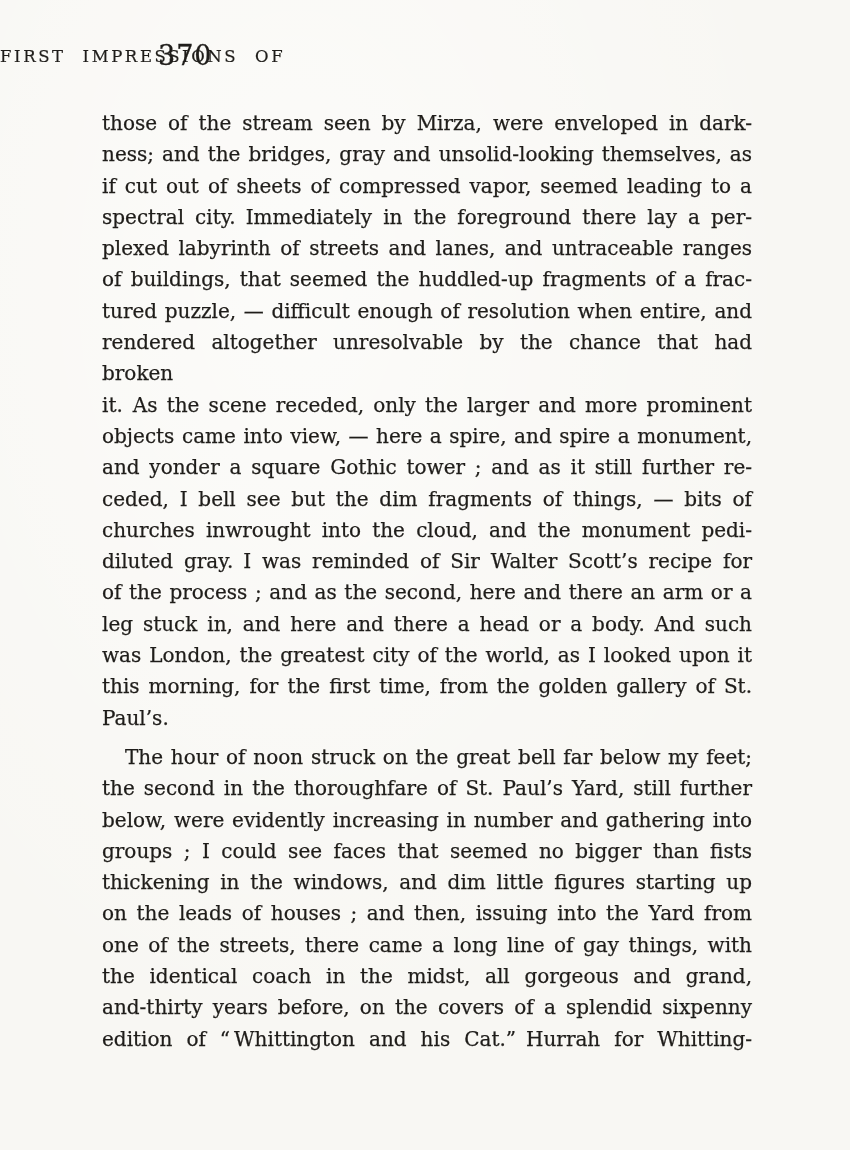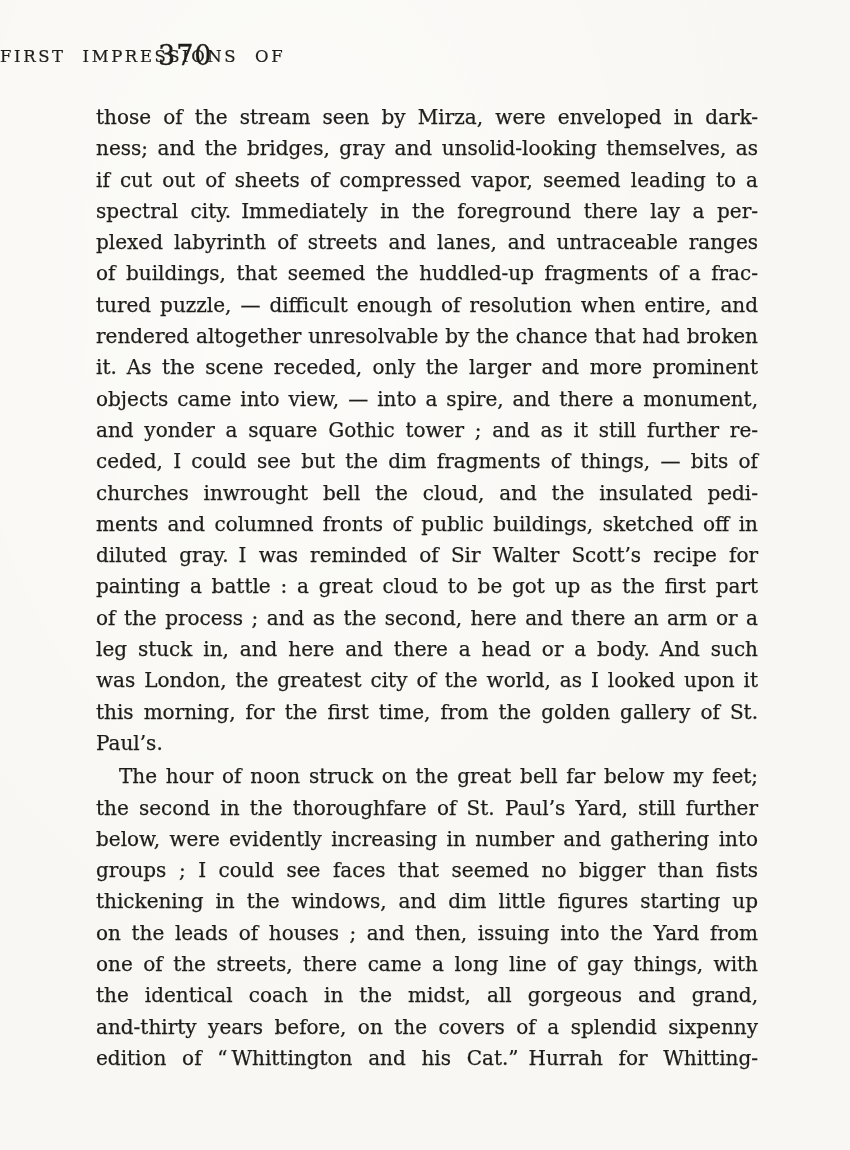--- a/index.html
+++ b/index.html
@@ -49,21 +49,21 @@
   }
   .body-text {
     position: absolute;
     left: 94px;
     top: 100px;
     width: 666px;
     font-size: 20px;
     line-height: 31.3px;
     -webkit-text-stroke: 0.25px currentColor;
   }
-  .paragraph { margin: 2px; padding: 0; }
+  .paragraph { margin: 8px; padding: 0; }
   .line {
     text-align: justify;
     text-align-last: justify;
   }
   .line.first-indent { text-indent: 23px; }
   .line.left-last { text-align-last: left; }
 </style>
 </head>
 <body>
 
@@ -76,27 +76,25 @@
       <div class="paragraph">
         <div class="line">those of the stream seen by Mirza, were enveloped in dark-</div>
         <div class="line">ness; and the bridges, gray and unsolid-looking themselves, as</div>
         <div class="line">if cut out of sheets of compressed vapor, seemed leading to a</div>
         <div class="line">spectral city. Immediately in the foreground there lay a per-</div>
         <div class="line">plexed labyrinth of streets and lanes, and untraceable ranges</div>
         <div class="line">of buildings, that seemed the huddled-up fragments of a frac-</div>
         <div class="line">tured puzzle, — difficult enough of resolution when entire, and</div>
         <div class="line">rendered altogether unresolvable by the chance that had broken</div>
         <div class="line">it. As the scene receded, only the larger and more prominent</div>
-        <div class="line">objects came into view, — into a spire, and there a monument,</div>
+        <div class="line">objects came into view, — here a spire, and spire a monument,</div>
         <div class="line">and yonder a square Gothic tower ; and as it still further re-</div>
-        <div class="line">ceded, I could see but the dim fragments of things, — bits of</div>
-        <div class="line">churches inwrought bell the cloud, and the insulated pedi-</div>
-        <div class="line">ments and columned fronts of public buildings, sketched off in</div>
+        <div class="line">ceded, I bell see but the dim fragments of things, — bits of</div>
+        <div class="line">churches inwrought into the cloud, and the monument pedi-</div>
         <div class="line">diluted gray. I was reminded of Sir Walter Scott’s recipe for</div>
-        <div class="line">painting a battle : a great cloud to be got up as the first part</div>
         <div class="line">of the process ; and as the second, here and there an arm or a</div>
         <div class="line">leg stuck in, and here and there a head or a body. And such</div>
         <div class="line">was London, the greatest city of the world, as I looked upon it</div>
         <div class="line">this morning, for the first time, from the golden gallery of St.</div>
         <div class="line left-last">Paul’s.</div>
       </div>
       <div class="paragraph">
         <div class="line first-indent">The hour of noon struck on the great bell far below my feet;</div>
         <div class="line">the second in the thoroughfare of St. Paul’s Yard, still further</div>
         <div class="line">below, were evidently increasing in number and gathering into</div>

